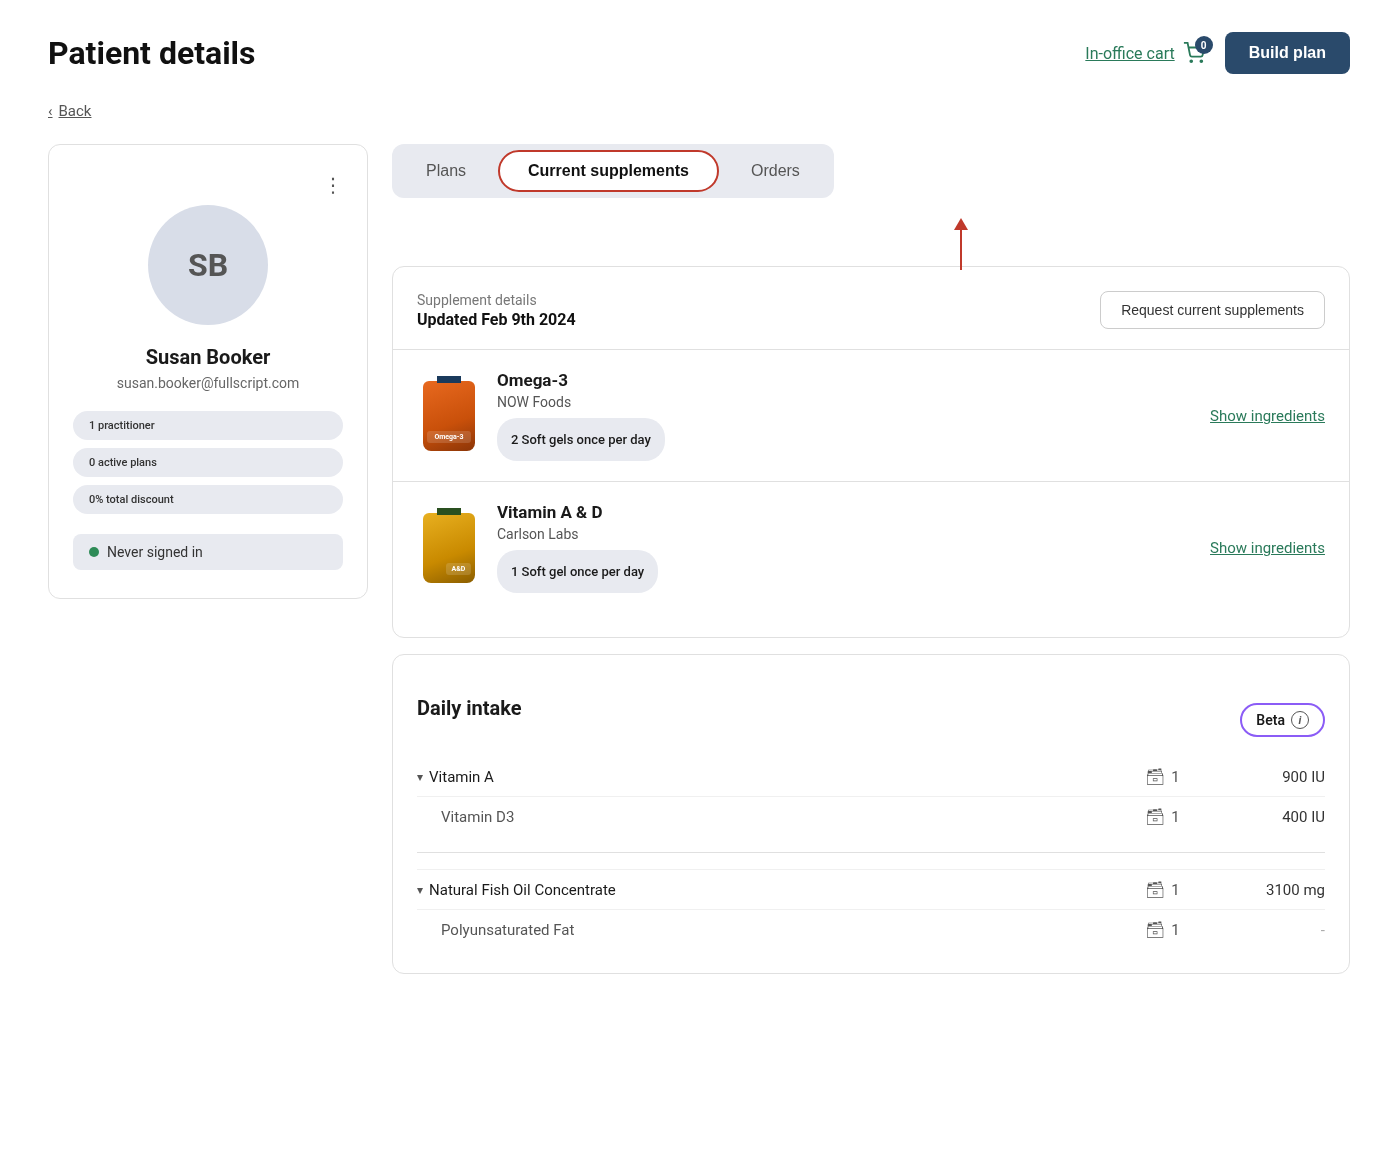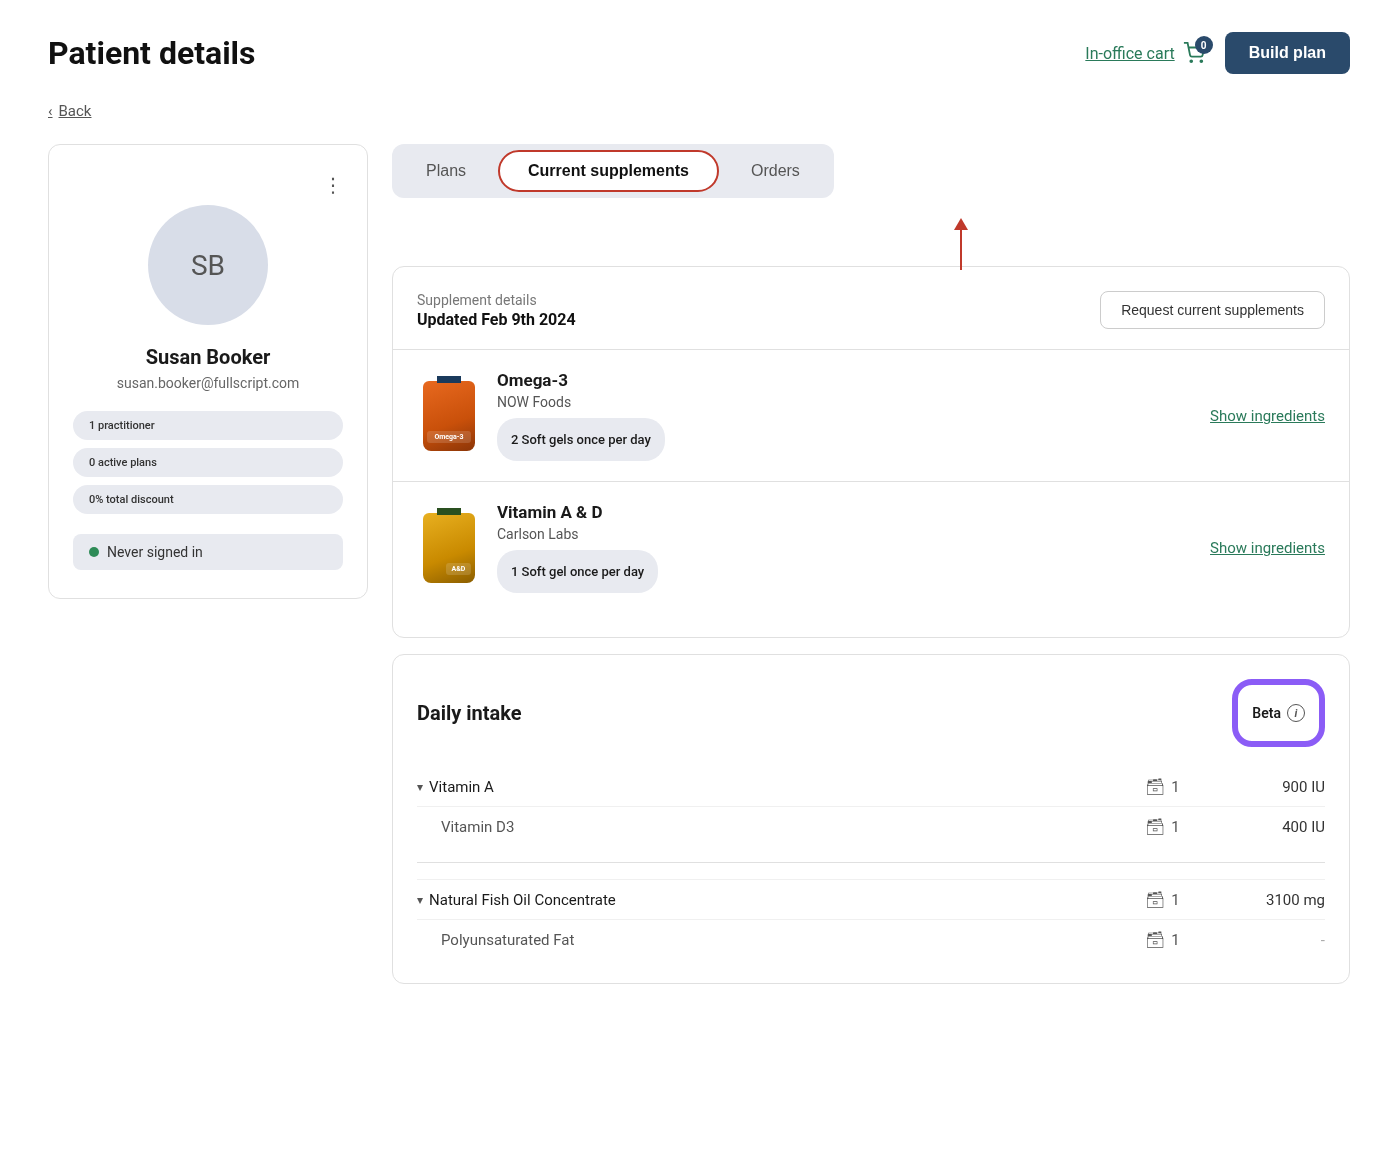--- a/index.html
+++ b/index.html
@@ -127,22 +127,22 @@
     }
 
     .avatar {
       width: 120px;
       height: 120px;
       border-radius: 50%;
       background: #d8dde8;
       display: flex;
       align-items: center;
       justify-content: center;
-      font-size: 28px;
-      font-weight: 400;
+      font-size: 32px;
+      font-weight: 700;
       color: #555;
     }
 
     .patient-name {
       font-size: 20px;
       font-weight: 700;
       text-align: center;
       margin-bottom: 6px;
     }
 
@@ -433,25 +433,26 @@
 
     .daily-intake-title {
       font-size: 20px;
       font-weight: 700;
     }
 
     .beta-badge {
       display: flex;
       align-items: center;
       gap: 6px;
-      border: 6px solid #8b5cf6;
+      border: 2px solid #8b5cf6;
       border-radius: 20px;
-      padding: 19px 14px;
+      padding: 6px 14px;
       font-size: 14px;
       font-weight: 600;
+      margin-top: 24px;
     }
 
     .info-icon {
       width: 18px;
       height: 18px;
       border-radius: 50%;
       border: 1.5px solid #555;
       display: inline-flex;
       align-items: center;
       justify-content: center;

